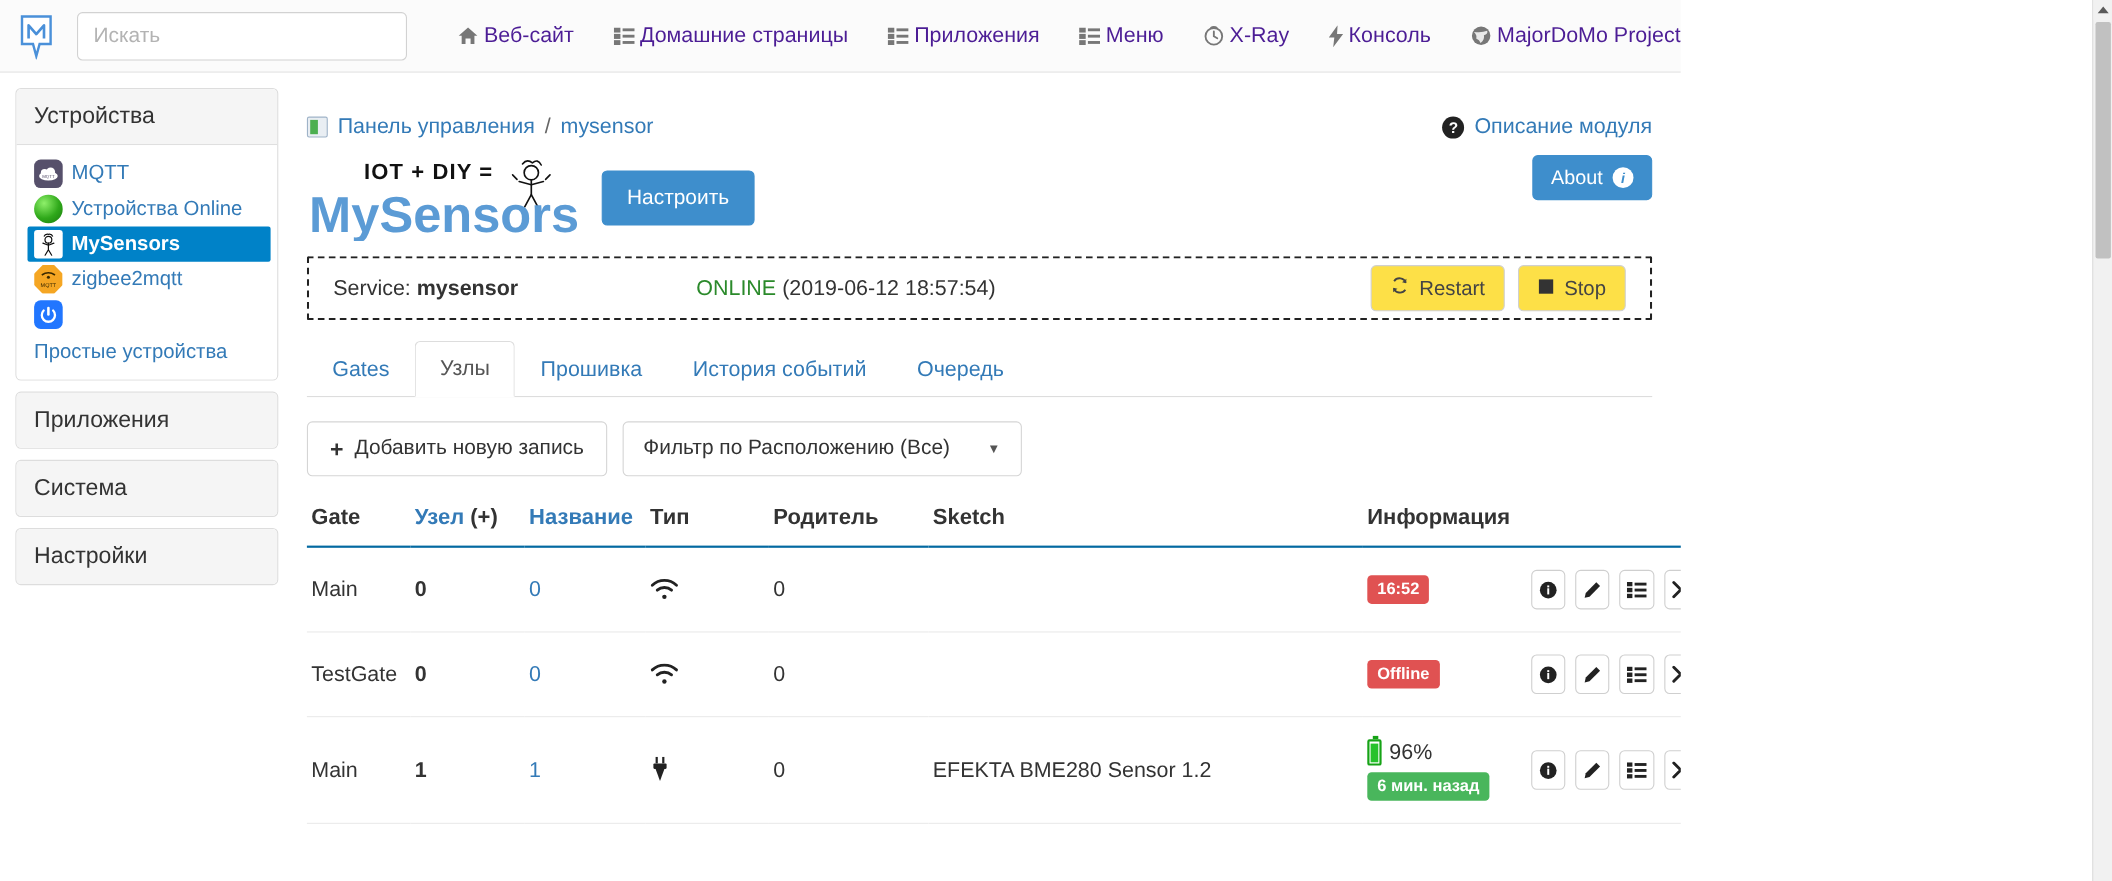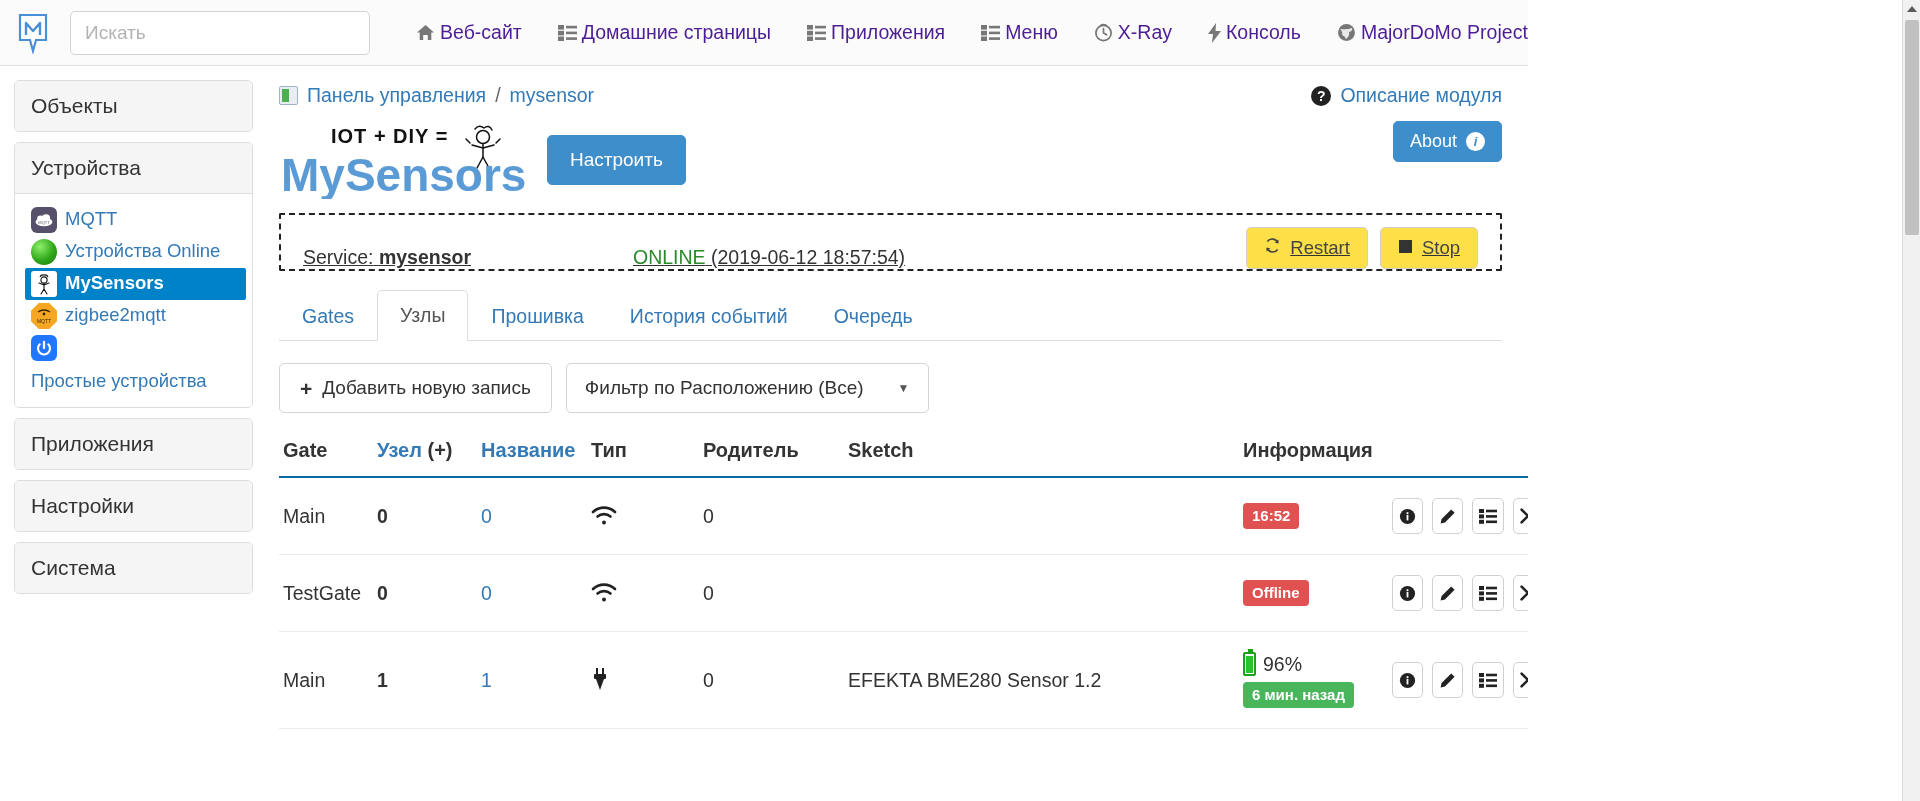--- a/index.html
+++ b/index.html
@@ -104,21 +104,21 @@
                      border-radius:50%; }
   .side-ico.mysensors { background:#ffffff; }
   .side-ico.zigbee { background:#f5a623; color:#fff;
                      clip-path: polygon(30% 0,70% 0,100% 30%,100% 70%,70% 100%,30% 100%,0 70%,0 30%); }
   .side-ico.simple { background:#2176ff; color:#fff; border-radius:6px; font-size:17px; }
   .side-link .lbl { white-space: nowrap; }
   .side-link .lbl.wrap { white-space: normal; }
 
   
   .main { flex: 1; padding: 18px 26px 0 16px; min-width: 0; }
-  .crumb-row { display:flex; align-items:flex-start; justify-content: space-between; }
+  .crumb-row { display:flex; align-items:flex-start; justify-content: space-between; margin-top: 20px; }
   .breadcrumb { display:flex; align-items:center; gap: 9px; font-size: 19.5px; }
   .breadcrumb .bc-ico {
     width:19px; height:19px; flex:none; background:#e9eef3;
     border:1px solid #9fb3c8; border-radius:2px; position:relative;
   }
   .breadcrumb .bc-ico:after{
     content:""; position:absolute; left:2px; top:2px; width:7px; height:13px;
     background:#4caf50;
   }
   .breadcrumb a { color: #337ab7; text-decoration: none; cursor:pointer; }
@@ -142,23 +142,22 @@
   }
   .btn-primary { background:#3e8ecc; color:#fff; border-color:#3e8ecc; padding: 13px 22px; }
   .btn-about { background:#3e8ecc; color:#fff; border-color:#3e8ecc; padding: 9px 16px; font-size:18px; }
   .btn-about .i-circle{ width:19px;height:19px;border-radius:50%;background:#fff;color:#3e8ecc;
      display:flex;align-items:center;justify-content:center;font-size:13px;font-weight:bold;font-style:italic;}
   .btn-default { background:#fde047; color:#444; border:1px solid #d0d0d0; padding: 9px 17px; font-size:18.5px; }
 
   
   .service-bar {
     margin-top: 14px; border: 2px dashed #222; border-radius: 2px;
-    height: 58px; display:flex; align-items:flex-end; padding: 0 22px;
+    height: 58px; display:flex; align-items:center; padding: 0 22px;
     gap: 0;
-    text-decoration: underline;
   }
   .service-bar .svc-name { font-size: 19.5px; color:#333; width: 330px; }
   .service-bar .svc-name b { font-weight: 700; }
   .service-bar .svc-status { font-size: 19.5px; color:#2b8a2b; flex:1; }
   .service-bar .svc-status .paren { color:#333; }
   .service-bar .svc-actions { display:flex; gap: 12px; }
 
   
   .tabs { margin-top: 18px; display:flex; align-items:flex-end; border-bottom: 1px solid #ddd; }
   .tab {
@@ -335,23 +334,20 @@
         <span>Выйти</span>
       </a>
 
     </div>
   </div>
 
   <div class="content-wrap">
 
     <div class="sidebar">
 
-      <div class="panel collapsed">
-        <div class="panel-head">Объекты</div>
-      </div>
 
       <div class="panel">
         <div class="panel-head">Устройства</div>
         <div class="panel-body">
 
           <a class="side-link">
             <span class="side-ico mqtt">
               <svg width="20" height="14" viewBox="0 0 20 14">
                 <ellipse cx="10" cy="9" rx="8.5" ry="4.2" fill="#ffffff"></ellipse>
                 <circle cx="6.5" cy="6" r="3.4" fill="#ffffff"></circle>
@@ -400,24 +396,24 @@
             <span class="lbl wrap">Простые устройства</span>
           </a>
 
         </div>
       </div>
 
       <div class="panel collapsed">
         <div class="panel-head">Приложения</div>
       </div>
       <div class="panel collapsed">
+        <div class="panel-head">Система</div>
+      </div>
+      <div class="panel collapsed">
         <div class="panel-head">Настройки</div>
-      </div>
-      <div class="panel collapsed">
-        <div class="panel-head">Система</div>
       </div>
 
     </div>
 
     <div class="main">
 
       <div class="crumb-row">
         <div class="breadcrumb">
           <span class="bc-ico"></span>
           <a>Панель управления</a>

